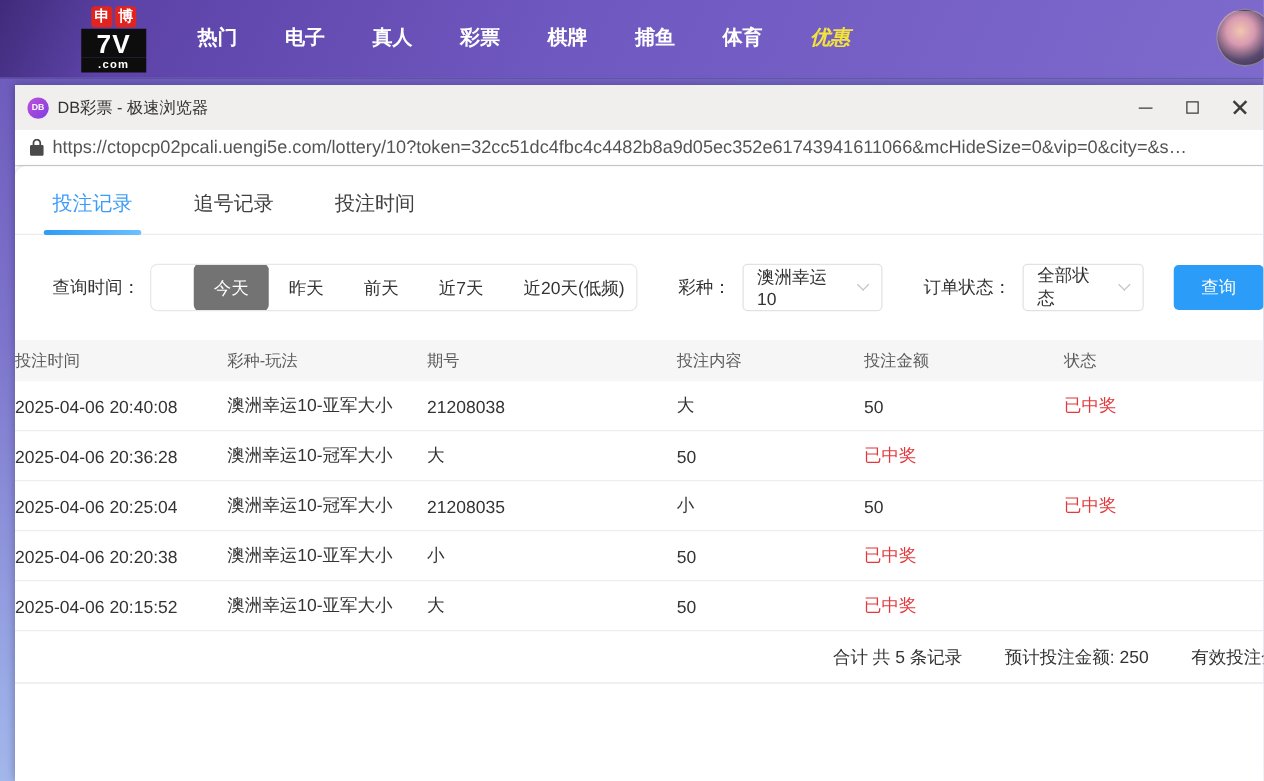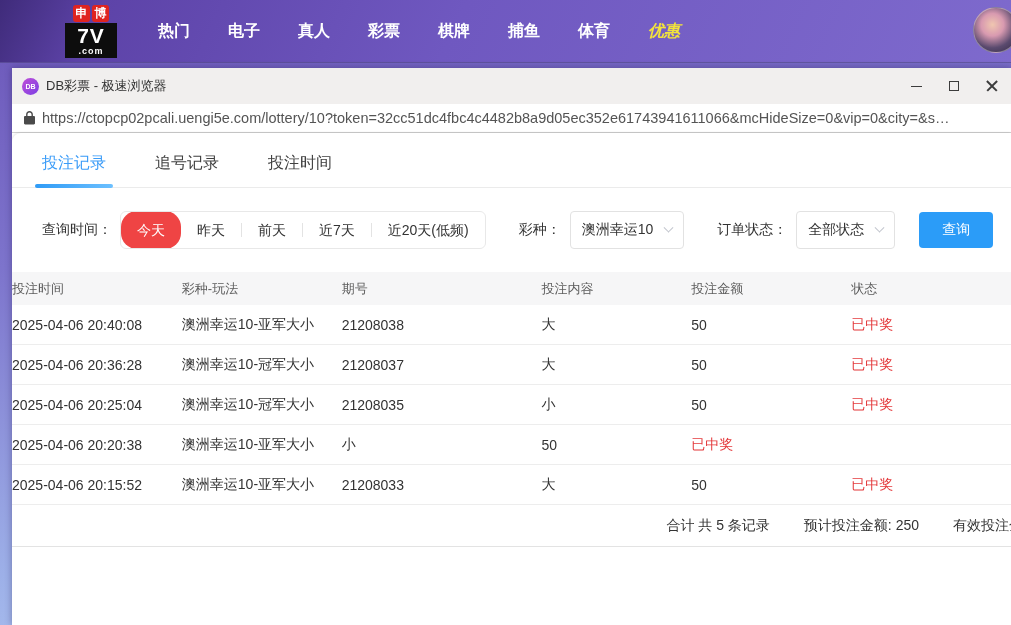--- a/index.html
+++ b/index.html
@@ -94,21 +94,21 @@
     content:""; position:absolute; left:-7px; right:-7px; bottom:-1px; height:4px;
     border-radius:3px; background:linear-gradient(90deg,#2f9bf6,#6cc0ff);
   }
 
   .filters { display:flex; align-items:center; margin:23px 0 0 30px; font-size:14px; color:#333; }
   .time-group {
     display:flex; align-items:center; border:1px solid #e8e8e8; border-radius:6px;
     margin-left:8px; height:38px; overflow:hidden; background:#fff;
   }
   .time-opt { padding:0 16px; line-height:38px; height:38px; cursor:pointer; white-space:nowrap; }
-  .time-opt.active { background:#ef4444; color:#fff; border-radius:16px; }
+  .time-opt.active { background:#737373; color:#fff; border-radius:5px;margin-left:34px; }
   .vdiv { width:1px; height:14px; background:#e3e3e3; }
   .flabel { margin-left:33px; white-space:nowrap; }
   .select {
     display:flex; align-items:center; border:1px solid #e2e2e2; border-radius:4px;
     height:38px; padding:0 11px; margin-left:9px; cursor:pointer; background:#fff; gap:12px;
   }
   .chev {
     width:7px; height:7px; border-right:1.5px solid #c0c4cc; border-bottom:1.5px solid #c0c4cc;
     transform:rotate(45deg) translate(-2px,-2px); display:block;
   }
@@ -236,21 +236,20 @@
         <div>2025-04-06 20:40:08</div>
         <div>澳洲幸运10-亚军大小</div>
         <div>21208038</div>
         <div>大</div>
         <div>50</div>
         <div class="cell-status">已中奖</div>
       </div>
       <div class="trow">
         <div>2025-04-06 20:36:28</div>
         <div>澳洲幸运10-冠军大小</div>
-        <div>21208037</div>
         <div>大</div>
         <div>50</div>
         <div class="cell-status">已中奖</div>
       </div>
       <div class="trow">
         <div>2025-04-06 20:25:04</div>
         <div>澳洲幸运10-冠军大小</div>
         <div>21208035</div>
         <div>小</div>
         <div>50</div>
@@ -259,21 +258,20 @@
       <div class="trow">
         <div>2025-04-06 20:20:38</div>
         <div>澳洲幸运10-亚军大小</div>
         <div>小</div>
         <div>50</div>
         <div class="cell-status">已中奖</div>
       </div>
       <div class="trow">
         <div>2025-04-06 20:15:52</div>
         <div>澳洲幸运10-亚军大小</div>
-        <div>21208033</div>
         <div>大</div>
         <div>50</div>
         <div class="cell-status">已中奖</div>
       </div>
     </div>
 
     <div class="summary">
       <span>合计 共 5 条记录</span>
       <span>预计投注金额: 250</span>
       <span class="cutoff">有效投注金额</span>

